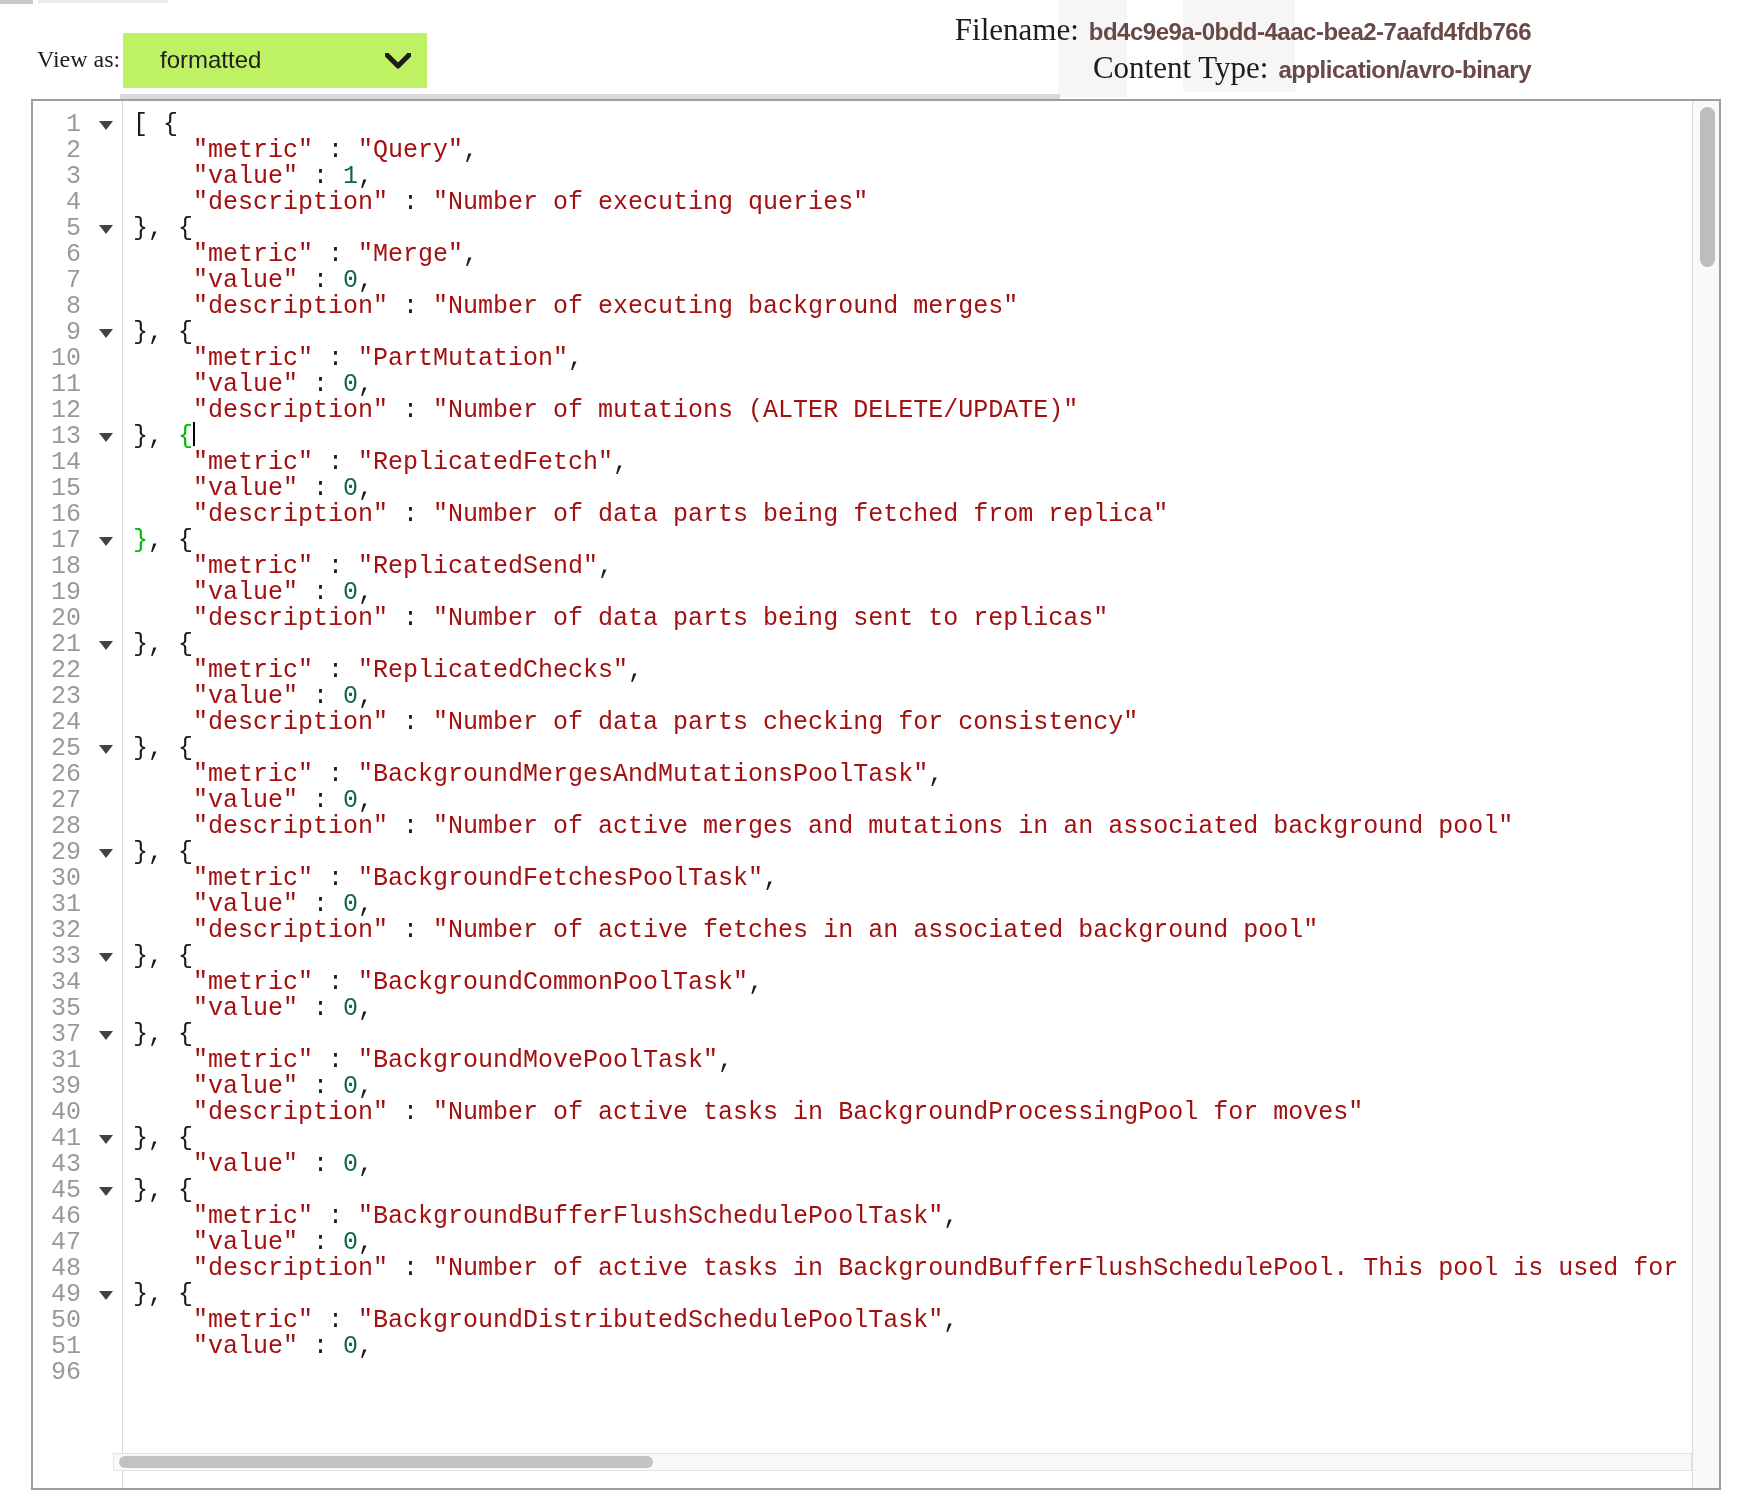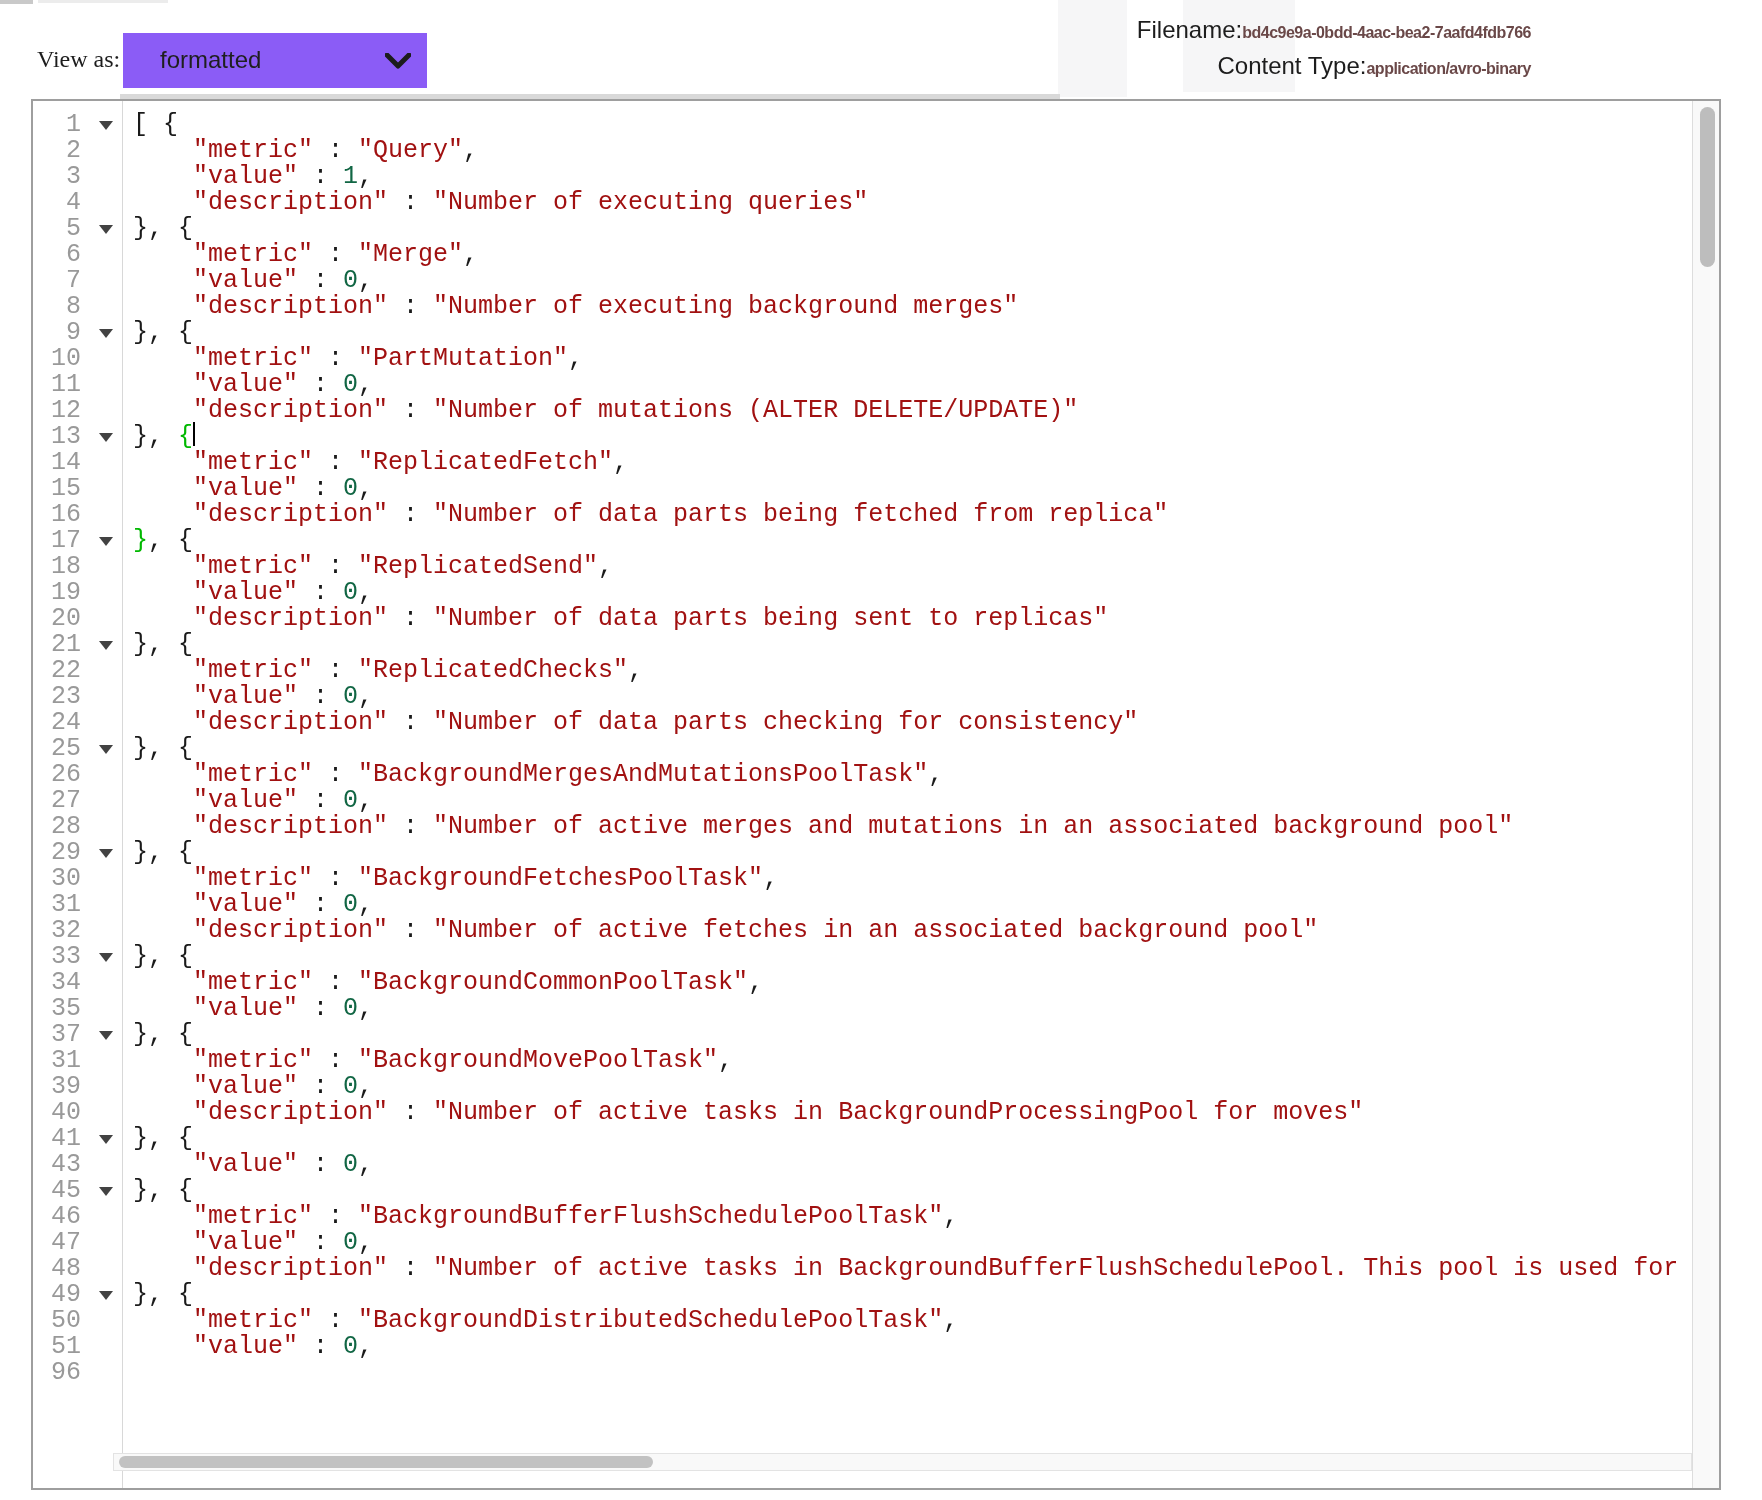--- a/index.html
+++ b/index.html
@@ -7,28 +7,28 @@
 
   
   .bgA{position:absolute;left:0;top:0;width:33px;height:4px;background:#c9c9c9;}
   .bgB{position:absolute;left:38px;top:0;width:130px;height:3px;background:#ececec;}
   .bgC{position:absolute;left:1058px;top:0;width:69px;height:97px;background:#f6f6f7;}
   .bgD{position:absolute;left:1183px;top:0;width:112px;height:92px;background:#f6f6f7;}
   .bgE{position:absolute;left:120px;top:94px;width:940px;height:6px;background:#d9d9d9;}
 
   
   .view-as-label{position:absolute;left:37px;top:46px;font-family:Liberation Serif, serif;font-size:24px;color:#1d1d1d;}
-  .dropdown{position:absolute;left:123px;top:33px;width:304px;height:55px;background:#8b5cf6;cursor:pointer;}
+  .dropdown{position:absolute;left:123px;top:33px;width:304px;height:55px;background:#bef264;cursor:pointer;}
   .dropdown .dd-text{position:absolute;left:37px;top:13px;font-size:24px;color:#1f1f1f;}
   .dropdown .chev{position:absolute;right:16px;top:20px;width:26px;height:16px;}
 
   .hdr-right{position:absolute;top:13px;right:231px;text-align:right;}
   .hdr-row{line-height:33px;white-space:nowrap;}
-  .hdr-label{font-family:Liberation Sans, sans-serif;font-size:24px;color:#1d1d1d;}
-  .hdr-value{font-size:16px;font-weight:bold;color:#6a4848;letter-spacing:-0.5px;}
+  .hdr-label{font-family:Liberation Serif, serif;font-size:31px;color:#1d1d1d;}
+  .hdr-value{font-size:24px;font-weight:bold;color:#6a4848;letter-spacing:-0.5px;margin-left:10px;}
 
   
   .cm{position:absolute;left:31px;top:99px;width:1690px;height:1391px;border:2px solid #9e9e9e;background:#ffffff;box-sizing:border-box;}
   .cm-inner{position:absolute;left:0;top:0;right:0;bottom:0;overflow:hidden;}
   .gutter-sep{position:absolute;left:89px;top:0;bottom:0;width:1px;background:#d8d8d8;}
   .rows{position:absolute;left:0;top:11px;width:1659px;overflow:hidden;font-family:"Liberation Mono",monospace;font-size:25px;}
   .row{display:flex;height:26px;line-height:26px;}
   .ln{width:48px;flex:none;text-align:right;color:#999999;}
   .fold{width:52px;flex:none;position:relative;}
   .tri{position:absolute;left:18px;top:9px;width:0;height:0;border-left:7px solid transparent;border-right:7px solid transparent;border-top:9px solid #424242;}

